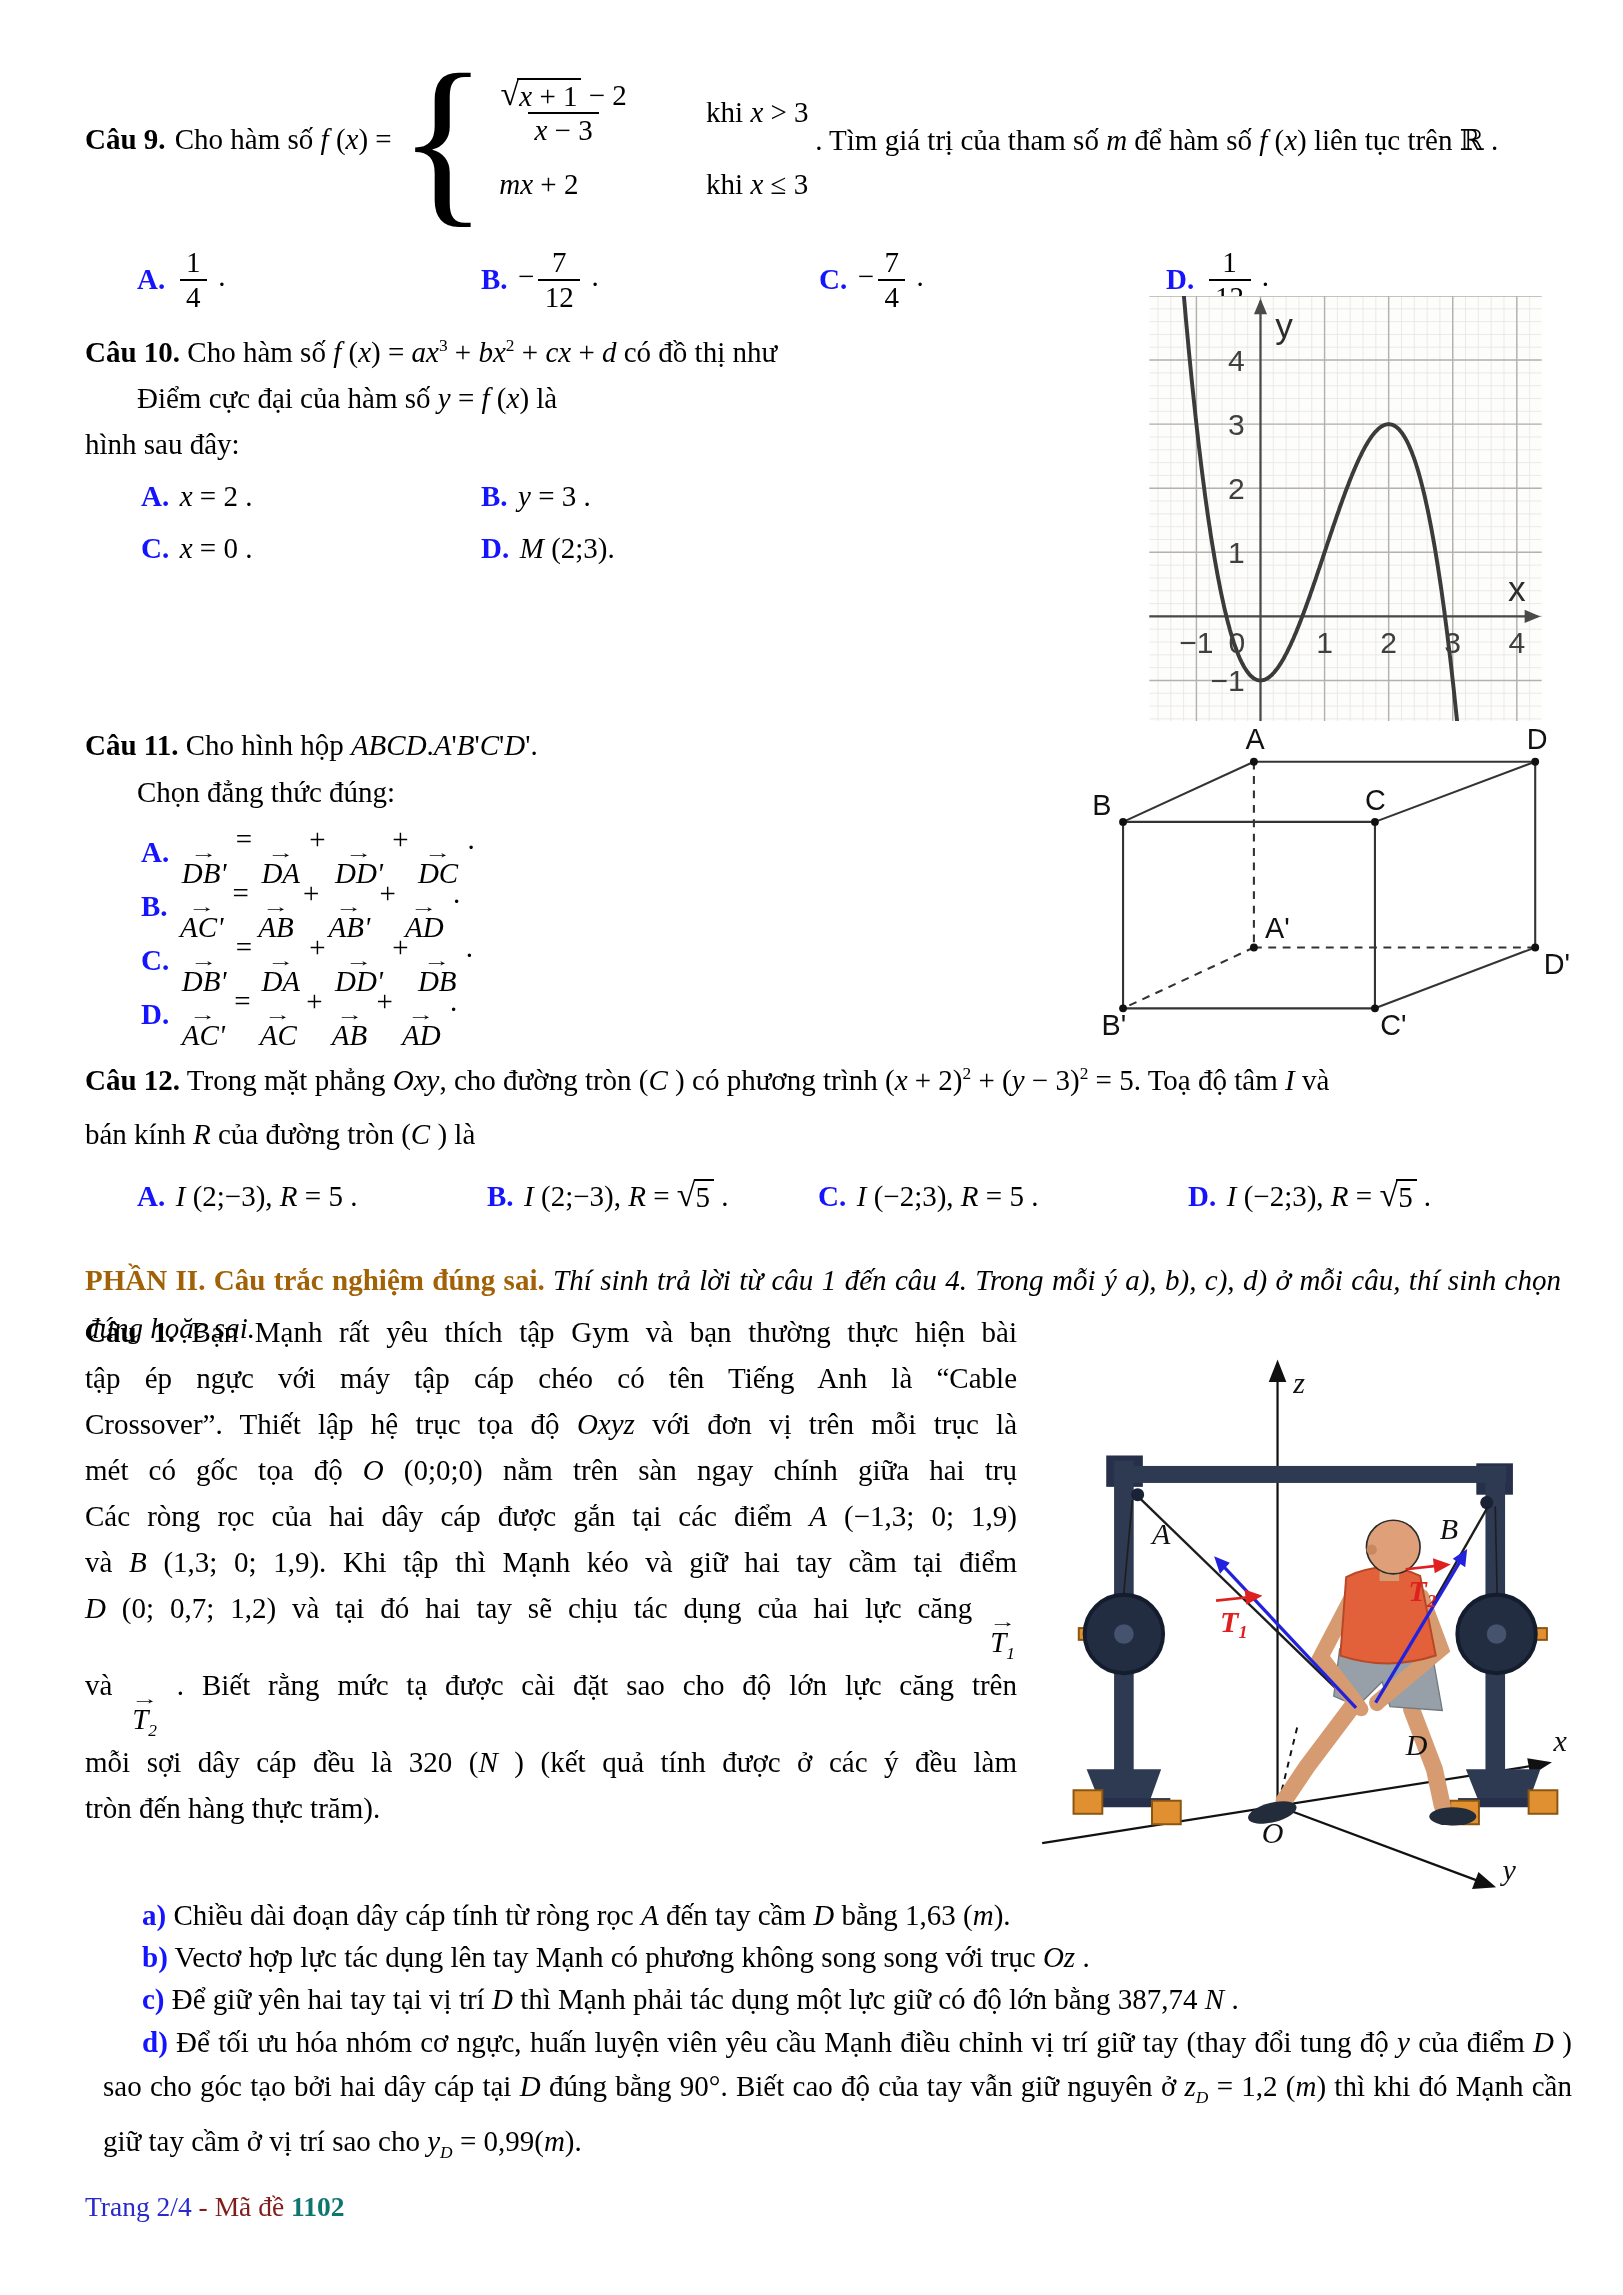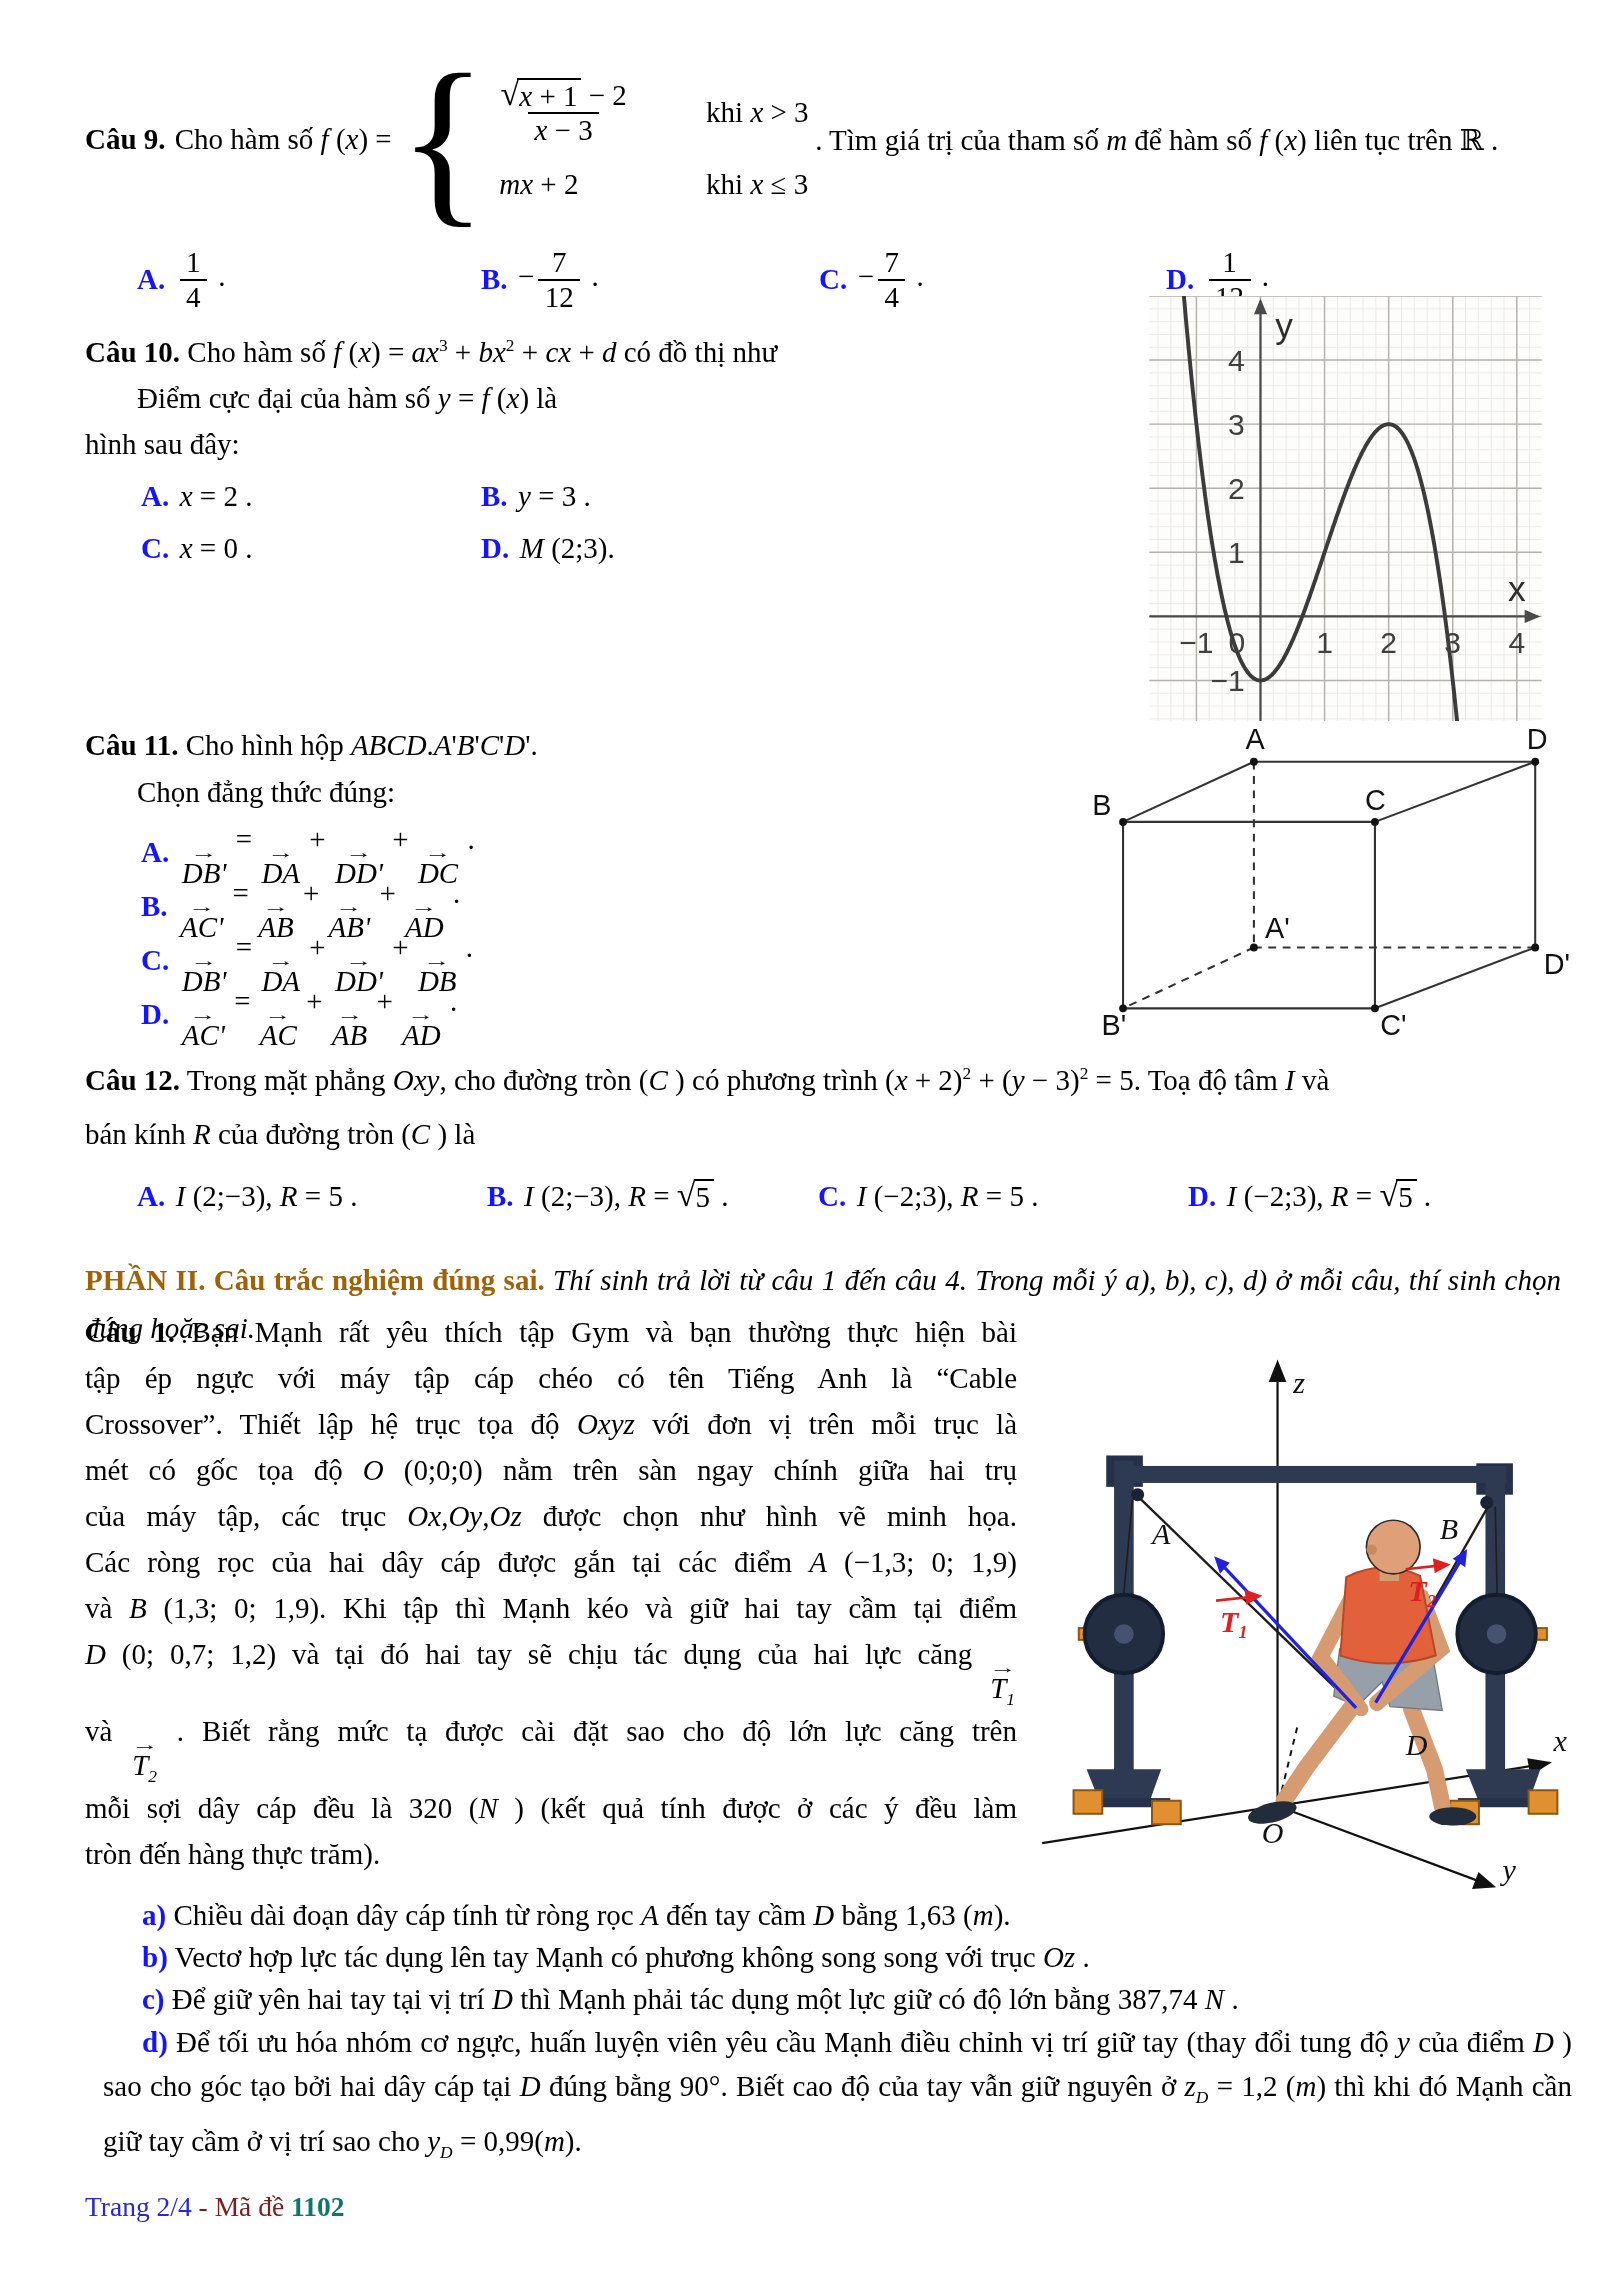--- a/index.html
+++ b/index.html
@@ -386,21 +386,20 @@
 </div>
 
 <div class="abs" style="left:85px;top:1309px;width:932px;line-height:46px;">
   <div class="jline">
     <span class="qlabel">Câu 1.</span>
     <span>Bạn Mạnh rất yêu thích tập Gym và bạn thường thực hiện bài</span>
   </div>
   <div class="jline">tập ép ngực với máy tập cáp chéo có tên Tiếng Anh là “Cable</div>
   <div class="jline">Crossover”. Thiết lập hệ trục tọa độ <i>Oxyz</i>  với đơn vị trên mỗi trục là</div>
   <div class="jline">mét có gốc tọa độ <i>O</i> (0;0;0) nằm trên sàn ngay chính giữa hai trụ</div>
-  <div class="jline">của máy tập, các trục <i>Ox</i>,<i>Oy</i>,<i>Oz</i> được chọn như hình vẽ minh họa.</div>
   <div class="jline">Các ròng rọc của hai dây cáp được gắn tại các điểm <i>A</i> (−1,3; 0; 1,9)</div>
   <div class="jline">và <i>B</i> (1,3; 0; 1,9). Khi tập thì Mạnh kéo và giữ hai tay cầm tại điểm</div>
   <div class="jline"><i>D</i> (0; 0,7; 1,2) và tại đó hai tay sẽ chịu tác dụng của hai lực căng <span class="vec">
         <span class="varr">→</span>
         <span class="vbody">T<sub>1</sub></span>
       </span></div>
   <div class="jline">và <span class="vec">
         <span class="varr">→</span>
         <span class="vbody">T<sub>2</sub></span>
       </span> . Biết rằng mức tạ được cài đặt sao cho độ lớn lực căng trên</div>

